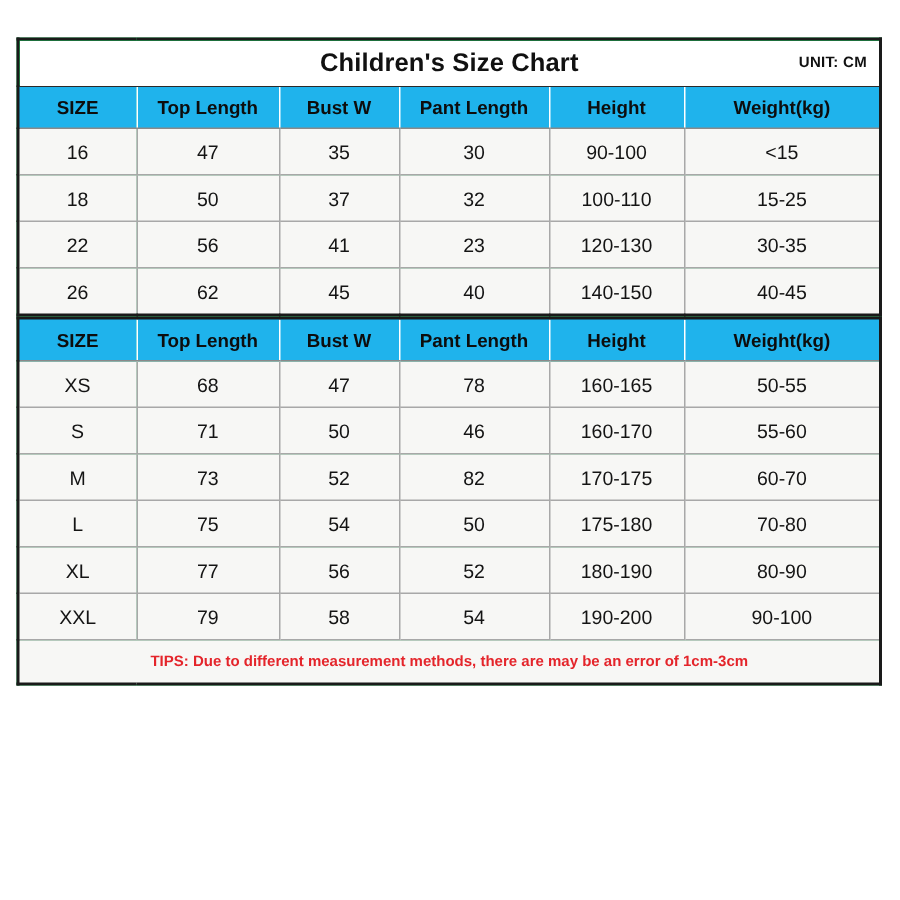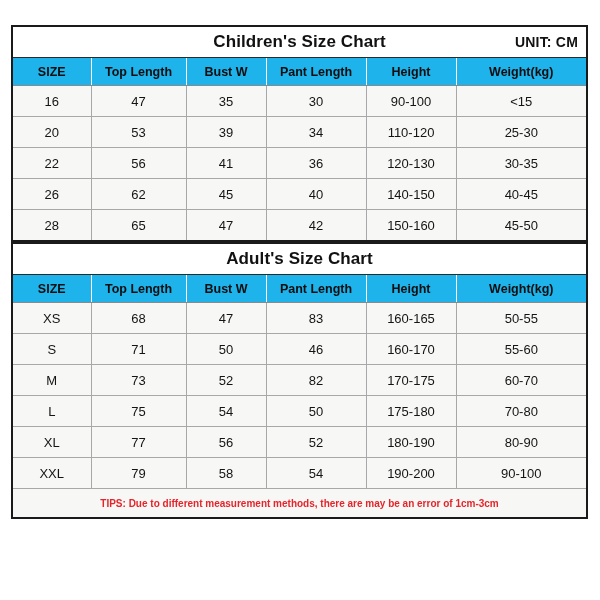--- a/index.html
+++ b/index.html
@@ -57,21 +57,21 @@
     display: block;
     width: 100%;
     text-align: center;
   }
 
   .unit-label {
     position: absolute;
     right: 8px;
     top: 50%;
     transform: translateY(-50%);
-    font-size: 14px;
+    font-size: 10px;
     font-weight: bold;
     color: #111111;
     letter-spacing: 0.2px;
   }
 
   thead th.col-head {
     background: #1fb3ec;
     color: #0d0d0d;
     font-size: 12.5px;
     font-weight: bold;
@@ -158,84 +158,71 @@
       <tbody>
         <tr>
           <td class="size-cell">16</td>
           <td>47</td>
           <td>35</td>
           <td>30</td>
           <td>90-100</td>
           <td>&lt;15</td>
         </tr>
         <tr>
-          <td class="size-cell">20</td>
-          <td>53</td>
-          <td>39</td>
-          <td>34</td>
-          <td>110-120</td>
-          <td>25-30</td>
+          <td class="size-cell">18</td>
+          <td>50</td>
+          <td>37</td>
+          <td>32</td>
+          <td>100-110</td>
+          <td>15-25</td>
         </tr>
         <tr>
           <td class="size-cell">22</td>
           <td>56</td>
           <td>41</td>
-          <td>36</td>
+          <td>23</td>
           <td>120-130</td>
           <td>30-35</td>
         </tr>
         <tr>
           <td class="size-cell">26</td>
           <td>62</td>
           <td>45</td>
           <td>40</td>
           <td>140-150</td>
           <td>40-45</td>
-        </tr>
-        <tr>
-          <td class="size-cell">28</td>
-          <td>65</td>
-          <td>47</td>
-          <td>42</td>
-          <td>150-160</td>
-          <td>45-50</td>
         </tr>
       </tbody>
     </table>
 
     <table class="size-table">
       <colgroup>
         <col class="c-size">
           <col class="c-top">
           <col class="c-bust">
         <col class="c-pant">
           <col class="c-height">
           <col class="c-weight">
       </colgroup>
       <thead>
         <tr>
-          <th class="title-cell" colspan="6">
-            <span class="title-inner">Adult's Size Chart</span>
-          </th>
-        </tr>
-        <tr>
           <th class="col-head">SIZE</th>
           <th class="col-head">Top Length</th>
           <th class="col-head">Bust W</th>
           <th class="col-head">Pant Length</th>
           <th class="col-head">Height</th>
           <th class="col-head">Weight(kg)</th>
         </tr>
       </thead>
       <tbody>
         <tr>
           <td class="size-cell">XS</td>
           <td>68</td>
           <td>47</td>
-          <td>83</td>
+          <td>78</td>
           <td>160-165</td>
           <td>50-55</td>
         </tr>
         <tr>
           <td class="size-cell">S</td>
           <td>71</td>
           <td>50</td>
           <td>46</td>
           <td>160-170</td>
           <td>55-60</td>

